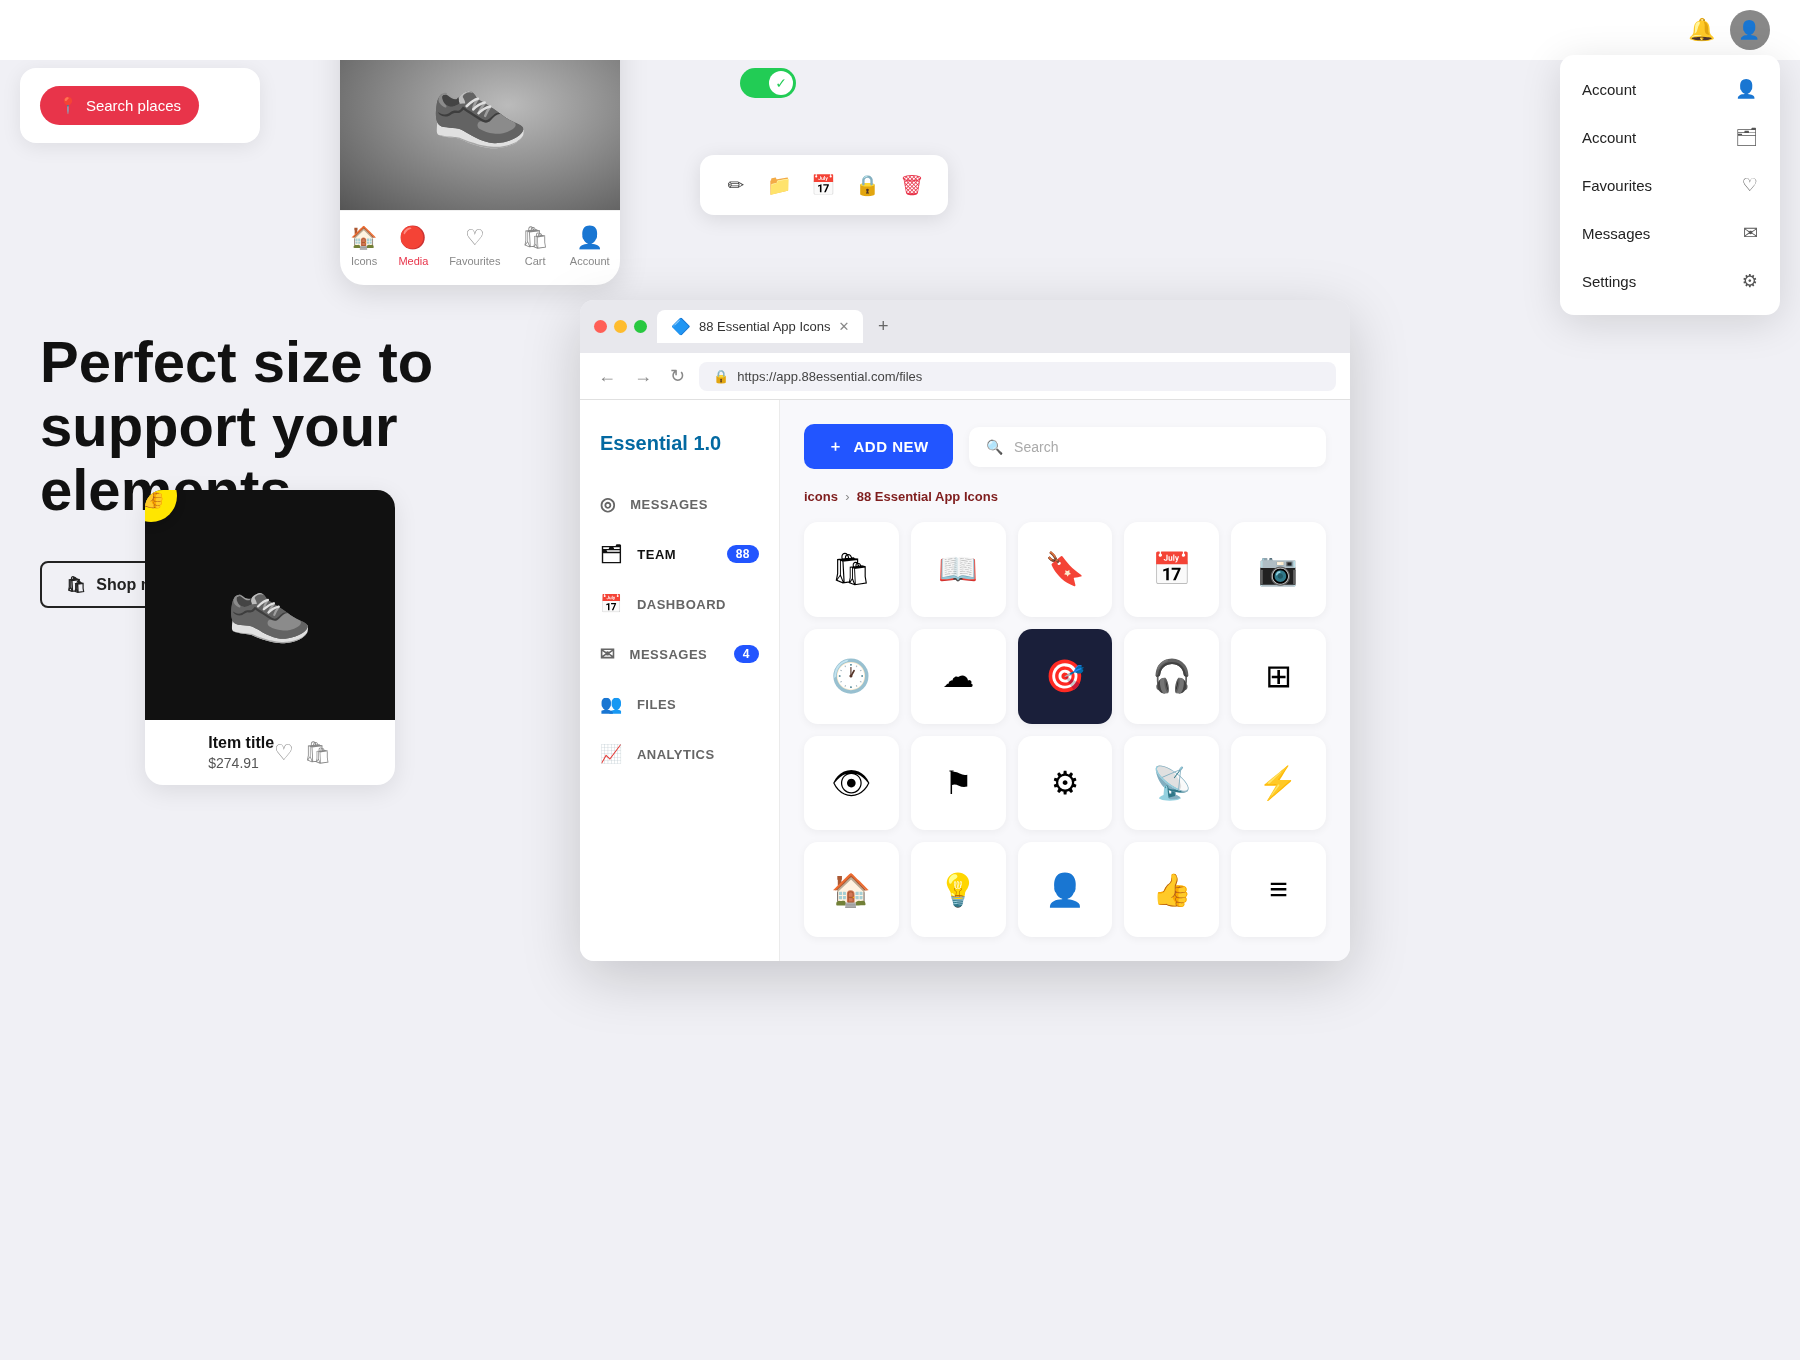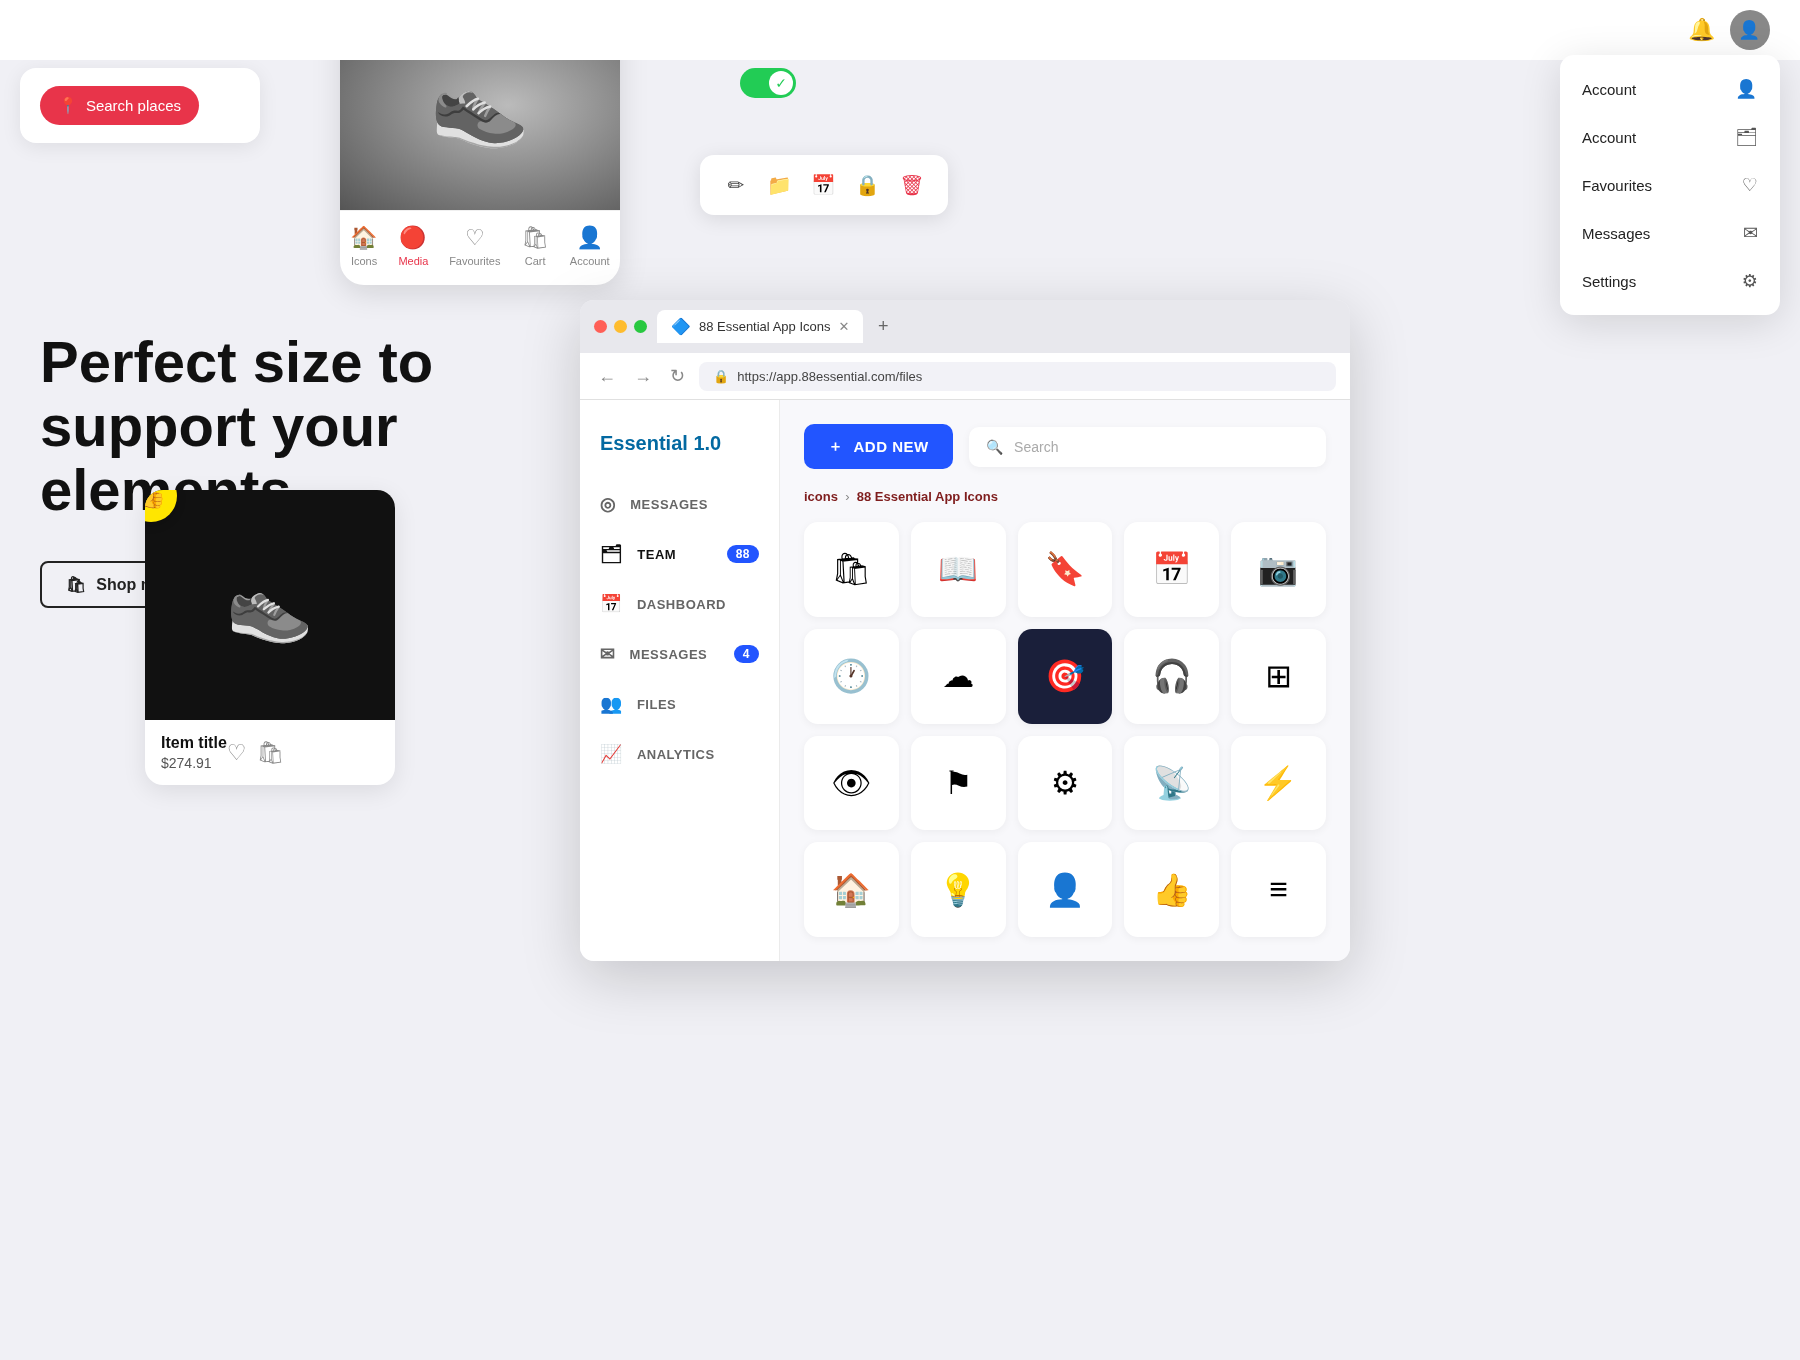--- a/index.html
+++ b/index.html
@@ -234,21 +234,21 @@
       background: #ffe600;
       border-radius: 50%;
       display: flex; align-items: center; justify-content: center;
       font-size: 24px;
       color: #2244cc;
       box-shadow: 0 3px 10px rgba(0,0,0,0.2);
     }
     .product-card-info {
       padding: 14px 16px;
       display: flex;
-      justify-content: flex-start;
+      justify-content: center;
       align-items: center;
     }
     .product-title { font-size: 16px; font-weight: 700; color: #111; }
     .product-price { font-size: 14px; color: #555; margin-top: 3px; }
     .product-actions { display: flex; gap: 10px; }
     .product-action-icon { font-size: 22px; color: #888; cursor: pointer; }
 
     
     .browser-window {
       position: absolute;

